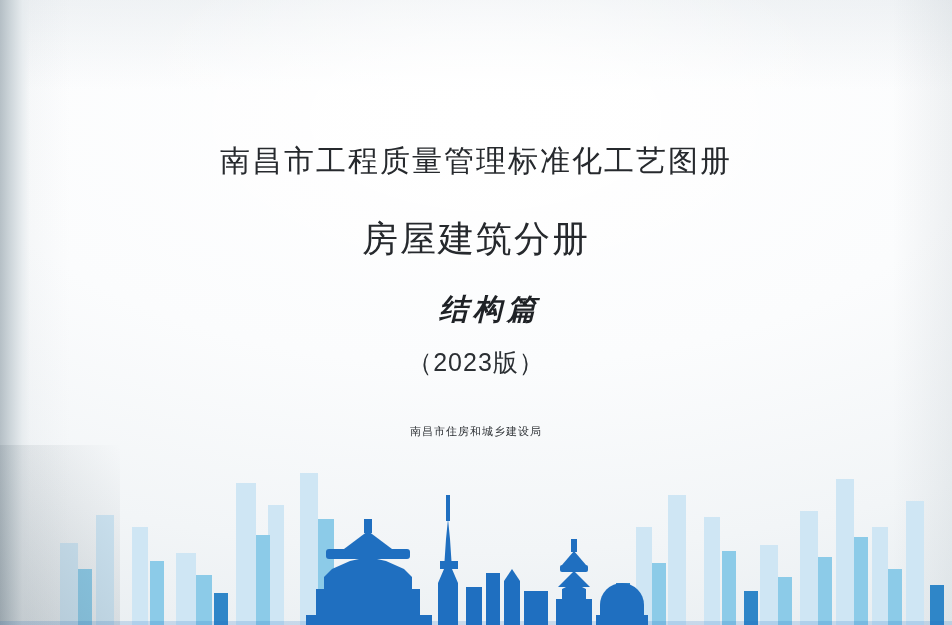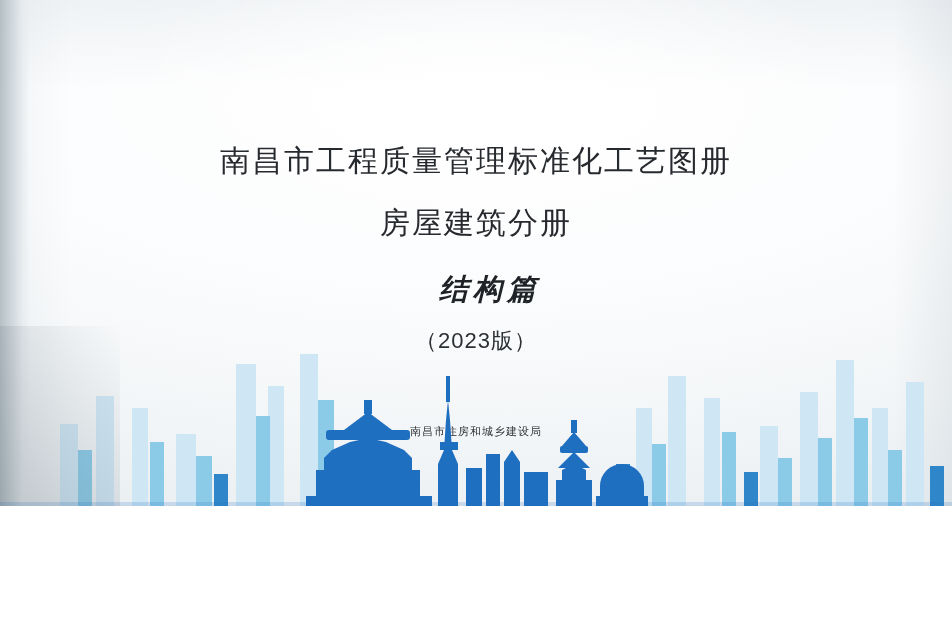--- a/index.html
+++ b/index.html
@@ -10,21 +10,21 @@
   body {
     width: 952px;
     height: 625px;
     overflow: hidden;
     font-family: "Liberation Sans", sans-serif;
   }
 
   #cover {
     position: relative;
     width: 952px;
-    height: 506px;
+    height: 625px;
     overflow: hidden;
     background:
       radial-gradient(120% 90% at 50% 18%, #ffffff 0%, #fbfcfd 45%, #f2f5f7 78%, #e9eef1 100%);
   }
 
   
   .paper {
     position: absolute;
     left: 0; top: 0; right: 0; bottom: 0;
     background:
@@ -61,37 +61,37 @@
     color: #2b2f33;
   }
   .title-main {
     font-size: 30px;
     letter-spacing: 2px;
     line-height: 1.5;
     font-weight: 400;
     color: #26292d;
   }
   .title-sub {
-    font-size: 30px;
+    font-size: 36px;
     letter-spacing: 2px;
-    margin-top: 20px;
+    margin-top: 32px;
     color: #26292d;
   }
   .title-section {
     font-size: 29px;
     margin-top: 26px;
     letter-spacing: 5px;
     color: #1f2226;
     font-family: Liberation Mono, monospace;
     font-weight: 700;
     font-style: italic;
     padding-left: 28px;
   }
   .title-edition {
-    font-size: 22px;
+    font-size: 25px;
     margin-top: 16px;
     letter-spacing: 1px;
     color: #2b2f33;
   }
 
   .publisher {
     position: absolute;
     left: 0; right: 0;
     top: 424px;
     text-align: center;

